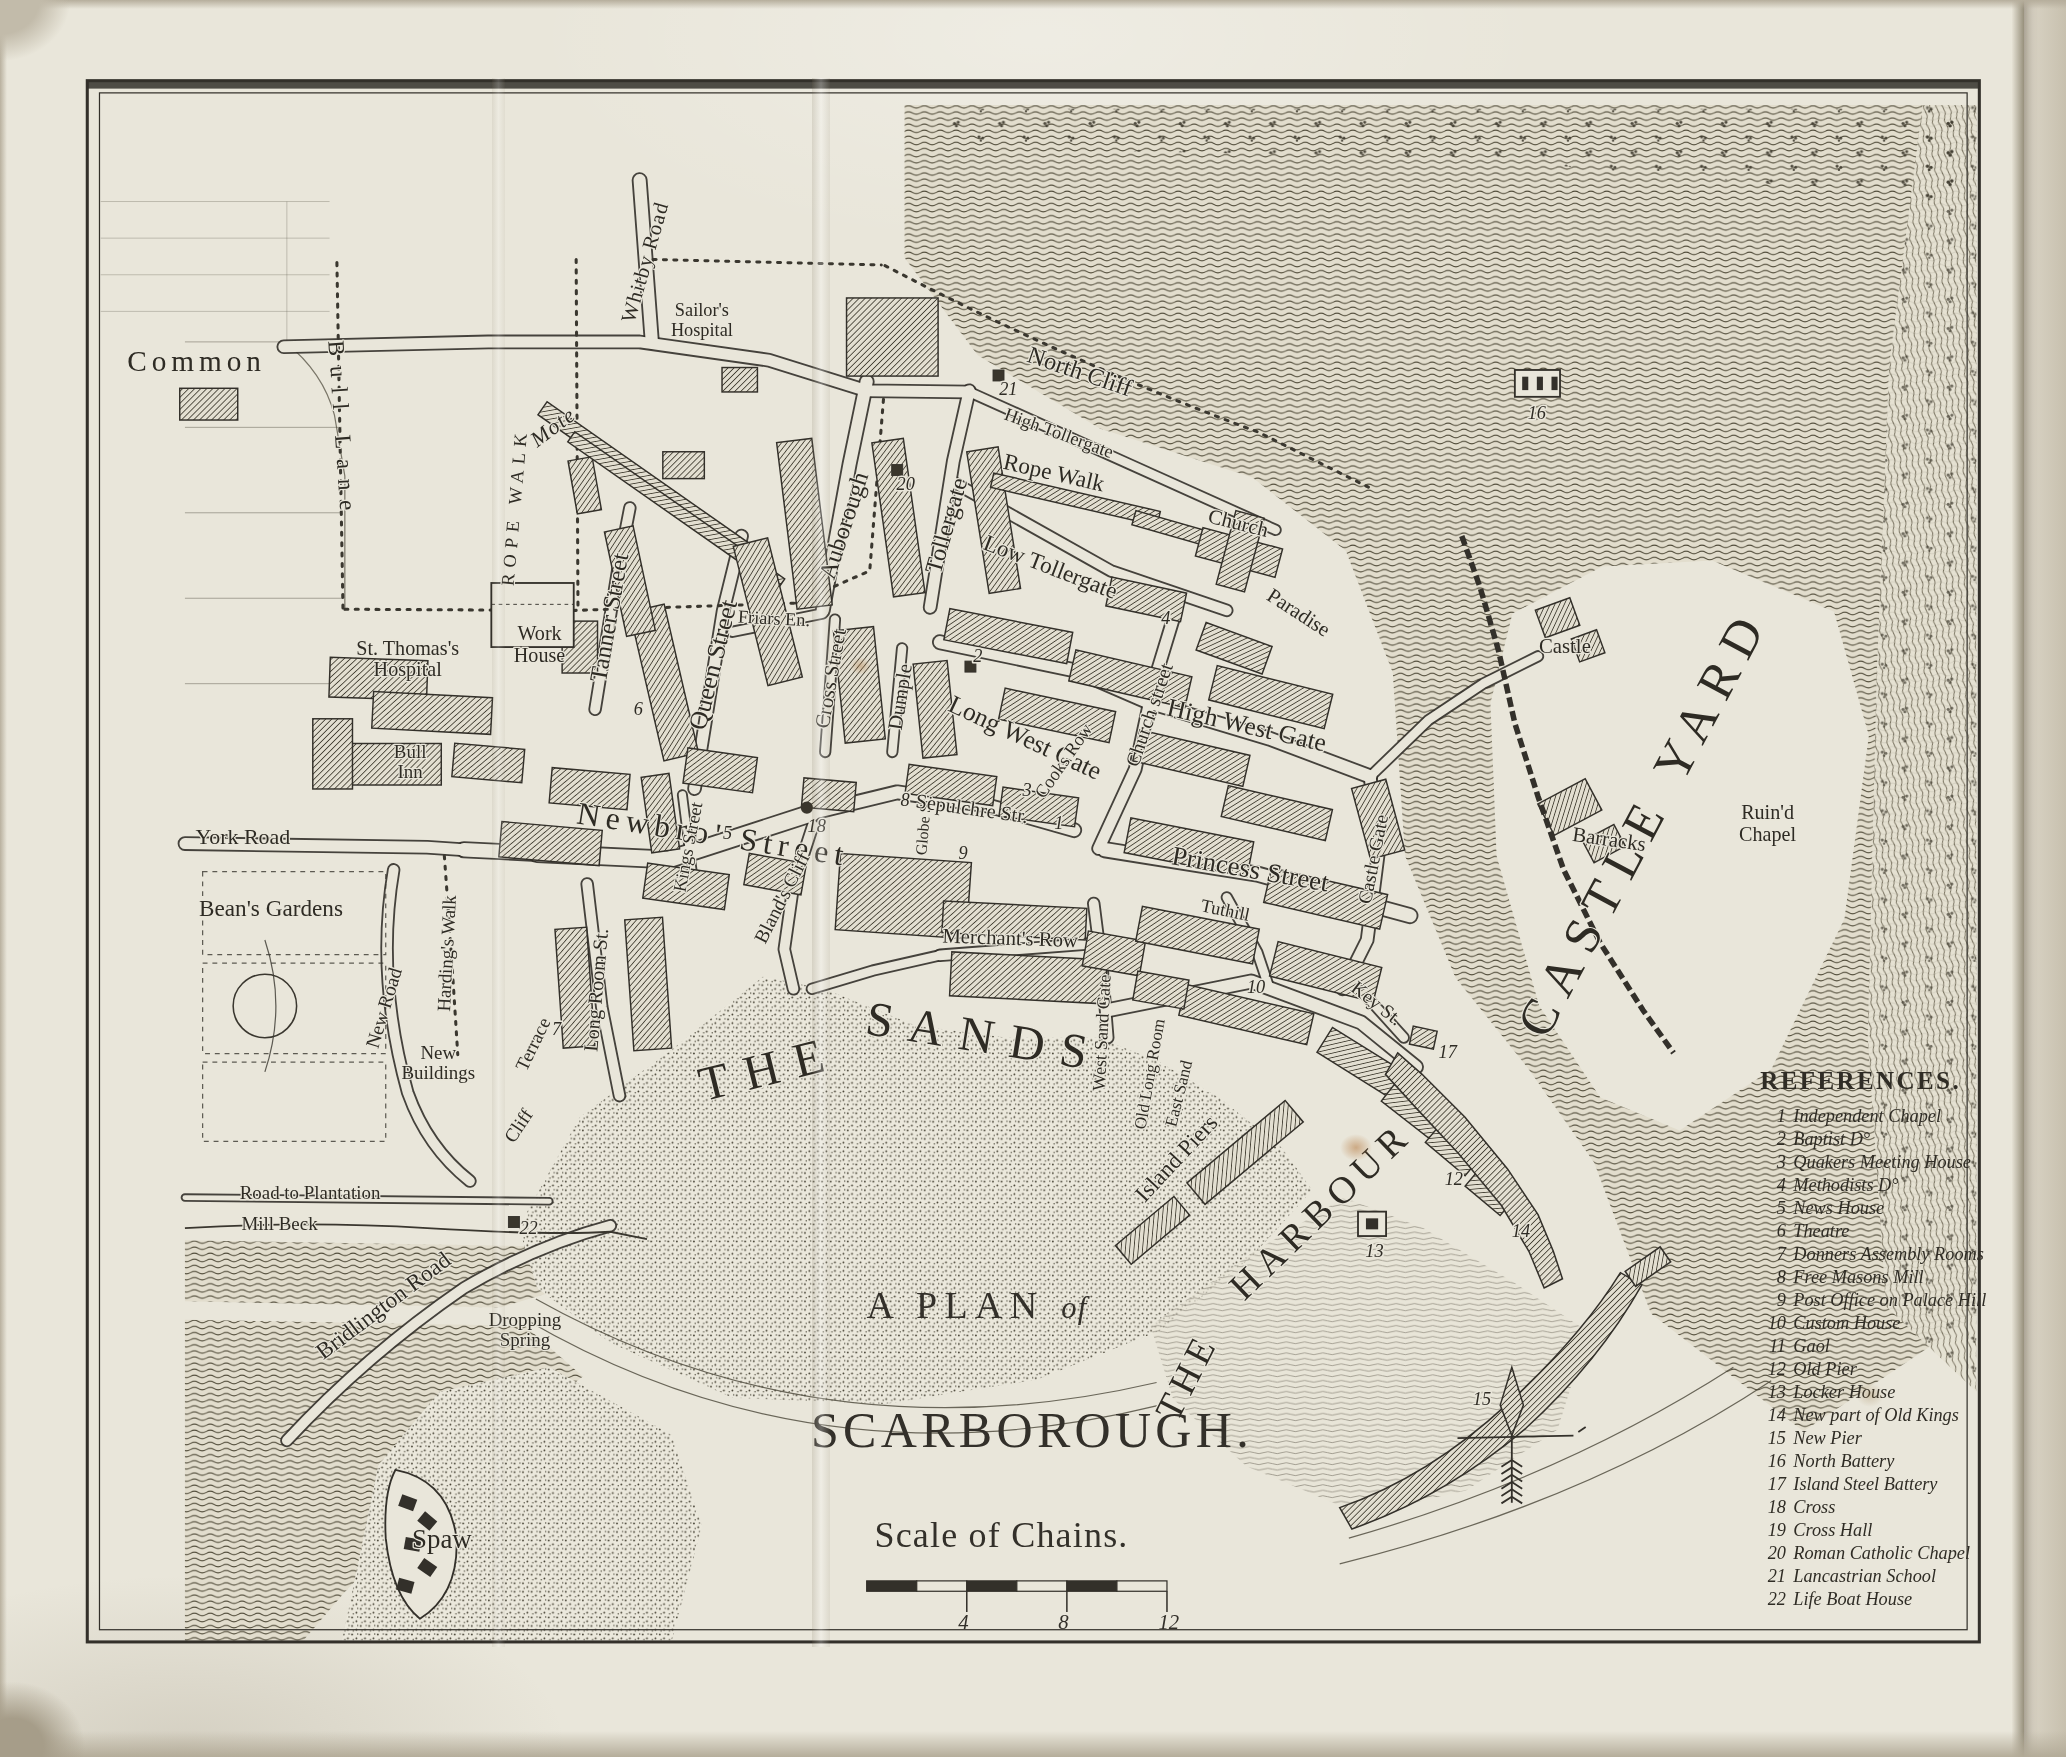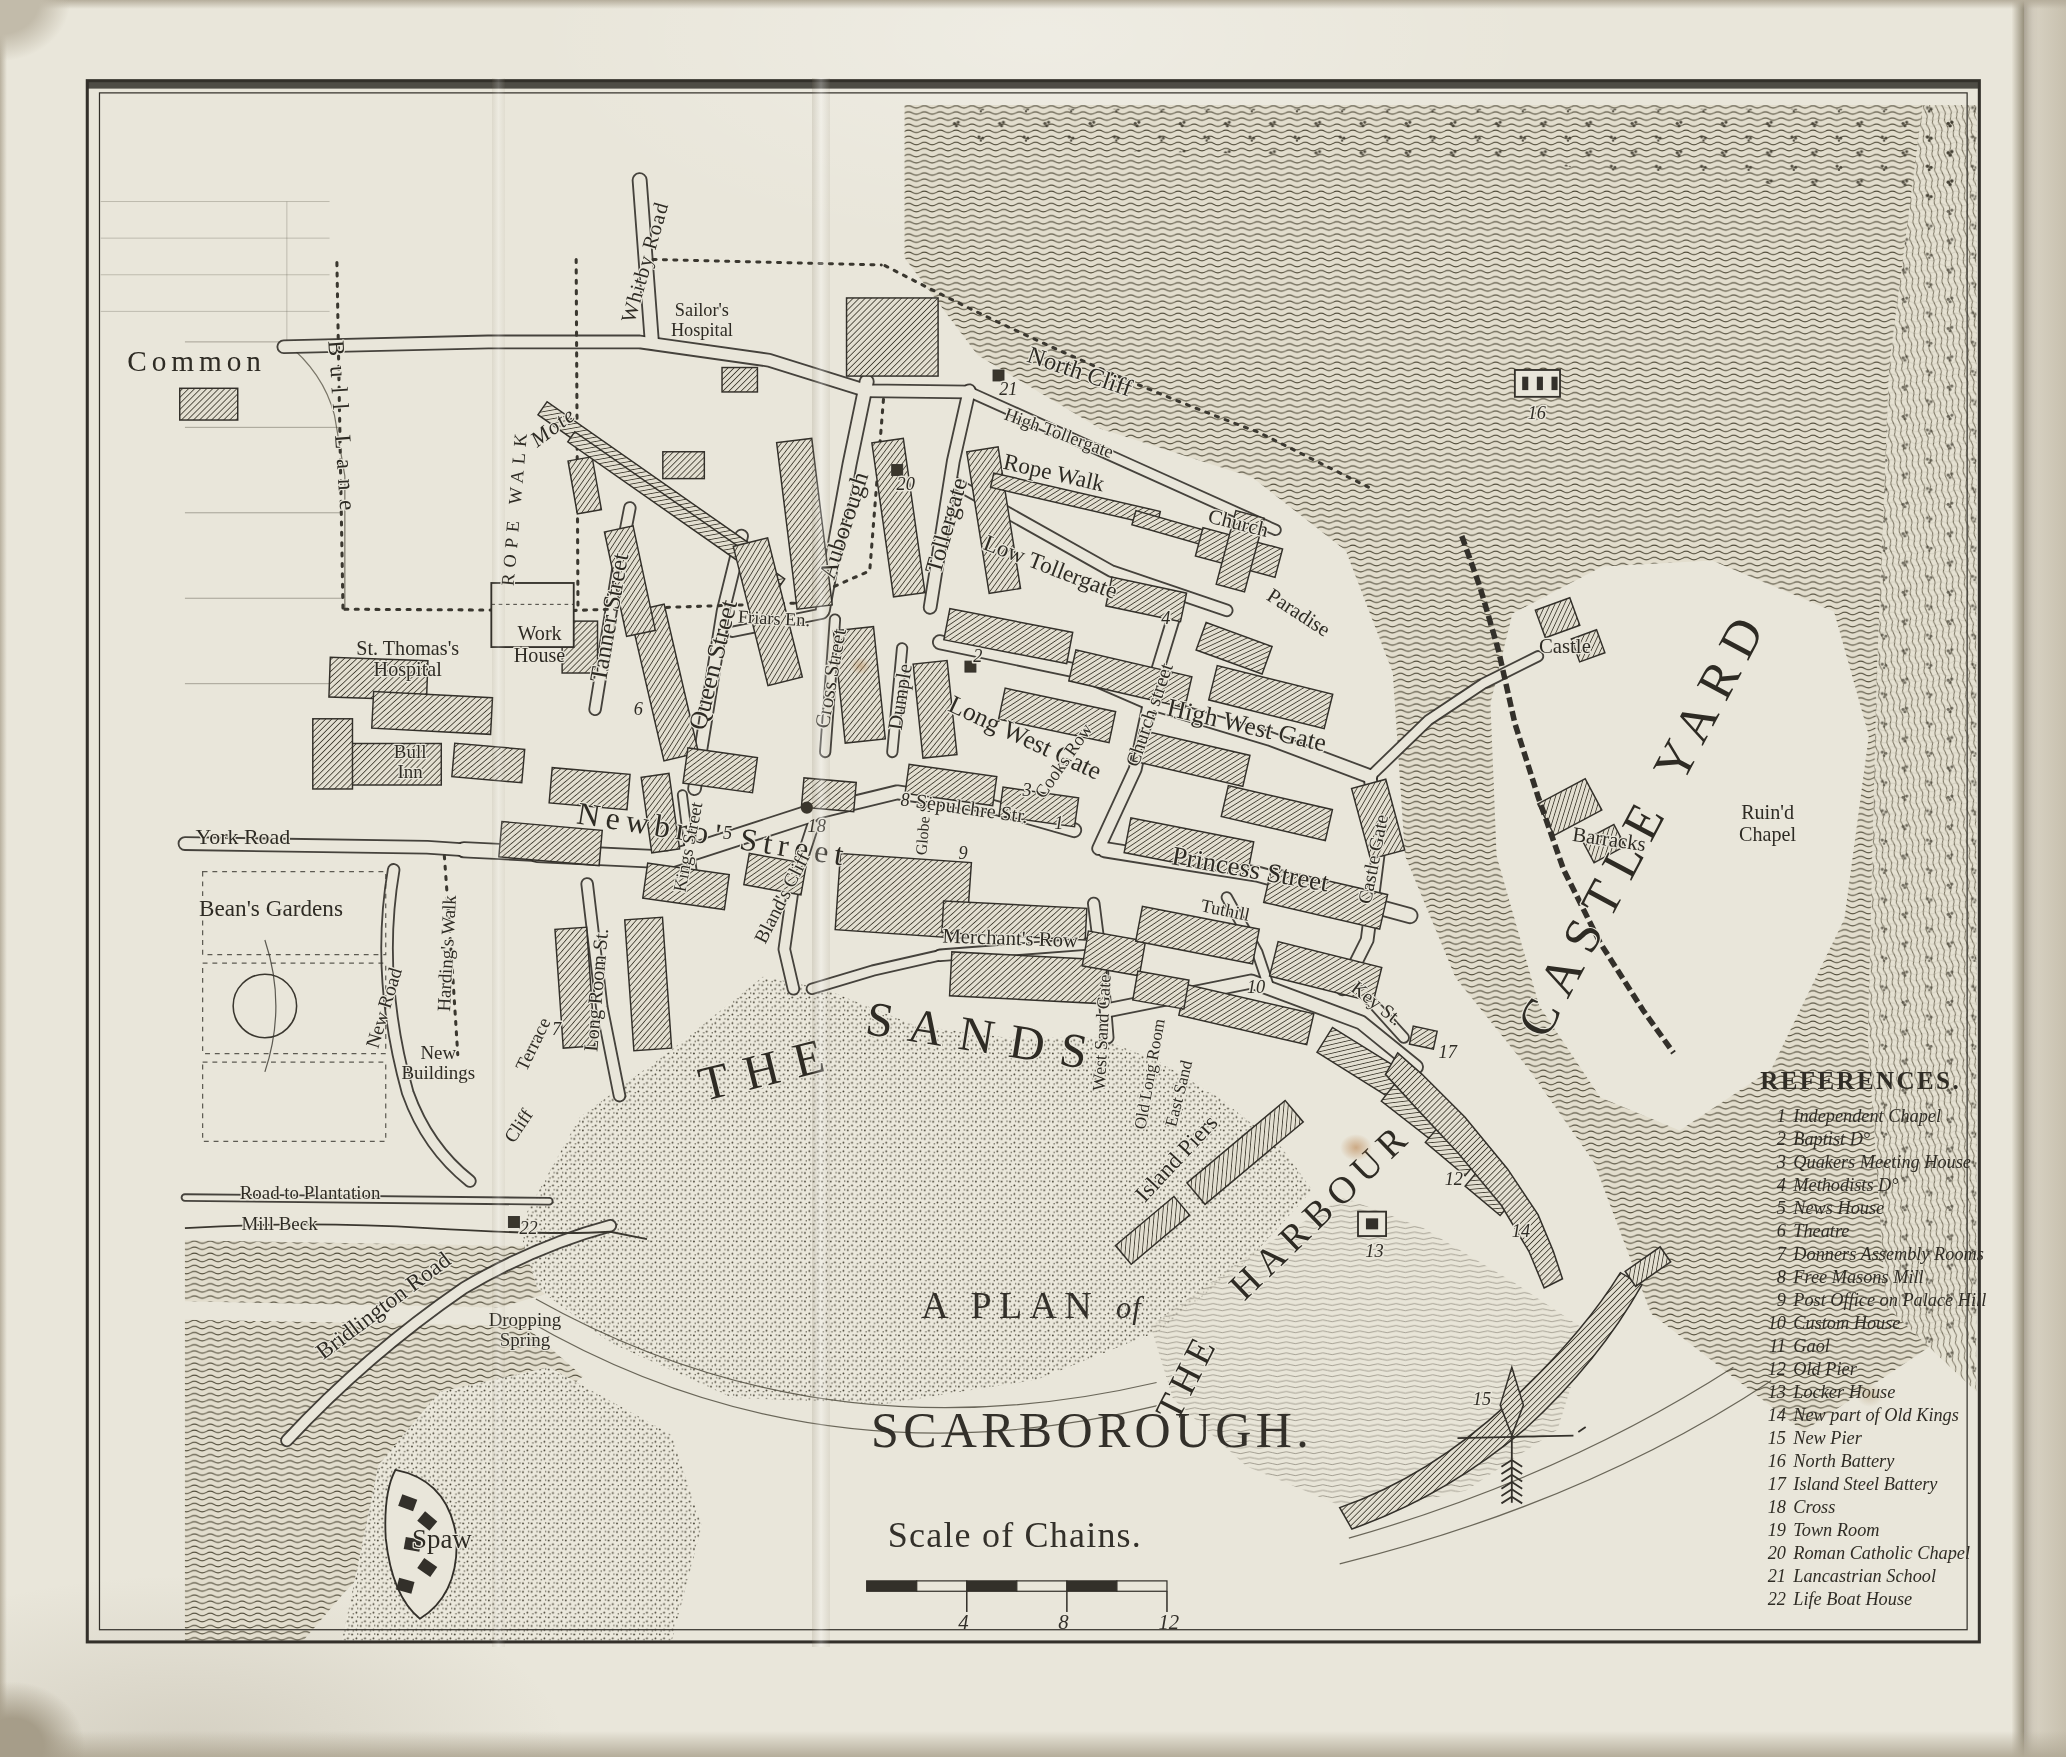--- a/index.html
+++ b/index.html
@@ -25,21 +25,21 @@
   #edge-top{left:0;top:0;width:2066px;height:8.5px;background:linear-gradient(to bottom,#b6ae9c,rgba(182,174,156,0));}
   #edge-bottom{left:0;top:1731px;width:2066px;height:27px;background:linear-gradient(to top,#b3ab98,rgba(179,171,152,0));}
   #edge-left{left:0;top:0;width:7.3px;height:1758px;background:linear-gradient(to right,#b9b19f,rgba(185,177,159,0));}
   #tear-top-left{left:0;top:0;width:116px;height:122px;background:radial-gradient(98px 85px at 0 0,#c2bbaa 40%,rgba(194,187,170,0) 72%);}
   #tear-bottom-left{left:0;top:1624px;width:134px;height:134px;background:radial-gradient(104px 92px at 12.2px 122px,#a69d89 30%,rgba(166,157,137,0) 70%);}
   .stain{position:absolute;border-radius:50%;pointer-events:none;}
   #stain-1{left:1340px;top:1134px;width:32px;height:27px;background:radial-gradient(closest-side,rgba(176,110,48,.5),rgba(176,110,48,0));}
   #stain-2{left:850px;top:657px;width:21px;height:18.3px;background:radial-gradient(closest-side,rgba(170,112,52,.38),rgba(170,112,52,0));}
   #stain-3{left:1856px;top:1383px;width:28px;height:24.4px;background:radial-gradient(closest-side,rgba(150,120,70,.3),rgba(150,120,70,0));}
 
-  .title-line{position:absolute;text-align:right;color:#33302a;}
+  .title-line{position:absolute;text-align:center;color:#33302a;}
   #title-1{left:812px;top:1283px;width:330px;font-size:38px;letter-spacing:7.3px;}
   #title-1 .of{font-size:30.5px;letter-spacing:1.2px;font-style:italic;}
   #title-2{left:751px;top:1401px;width:562px;font-size:50px;letter-spacing:4.3px;}
   #title-3{left:861px;top:1514px;width:281px;font-size:36px;letter-spacing:1.2px;}
 
   #references{position:absolute;left:1753px;top:1067px;width:297px;color:#2f2c25;}
   #ref-heading{font-size:25px;letter-spacing:2.4px;padding-left:7.3px;font-weight:bold;}
   #ref-list{list-style:none;margin:9.8px 0 0 0;padding:0;font-style:italic;font-size:18.3px;}
   #ref-list li{display:flex;line-height:23px;}
   #ref-list .rn{width:33px;text-align:right;padding-right:7.3px;flex:0 0 auto;}
@@ -482,21 +482,21 @@
         <li>
           <span class="rn">17</span>
           <span class="rt">Island Steel Battery</span>
         </li>
         <li>
           <span class="rn">18</span>
           <span class="rt">Cross</span>
         </li>
         <li>
           <span class="rn">19</span>
-          <span class="rt">Town Room</span>
+          <span class="rt">Cross Hall</span>
         </li>
         <li>
           <span class="rn">20</span>
           <span class="rt">Roman Catholic Chapel</span>
         </li>
         <li>
           <span class="rn">21</span>
           <span class="rt">Lancastrian School</span>
         </li>
         <li>

